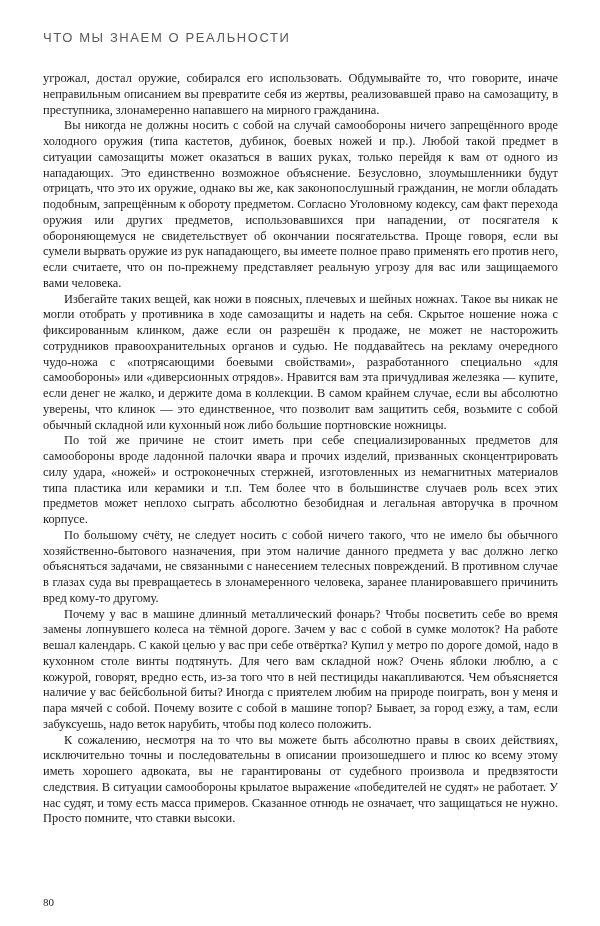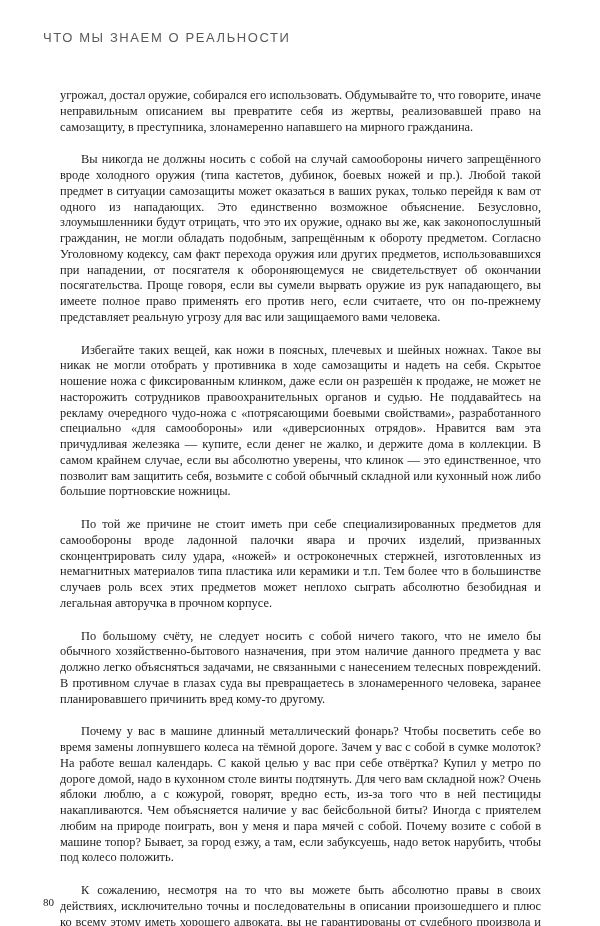--- a/index.html
+++ b/index.html
@@ -34,21 +34,21 @@
     left: 43px;
     width: 515px;
     font-size: 12.4px;
     line-height: 15.75px;
     text-align: justify;
     hyphens: auto;
     -webkit-hyphens: auto;
     word-spacing: -0.2px;
   }
   .text-body p {
-    margin: 17px;
+    margin: 0;
     padding: 0;
     text-indent: 21px;
   }
   .text-body p.first {
     text-indent: 0;
   }
   .page-number {
     position: absolute;
     left: 43px;
     bottom: 18px;

